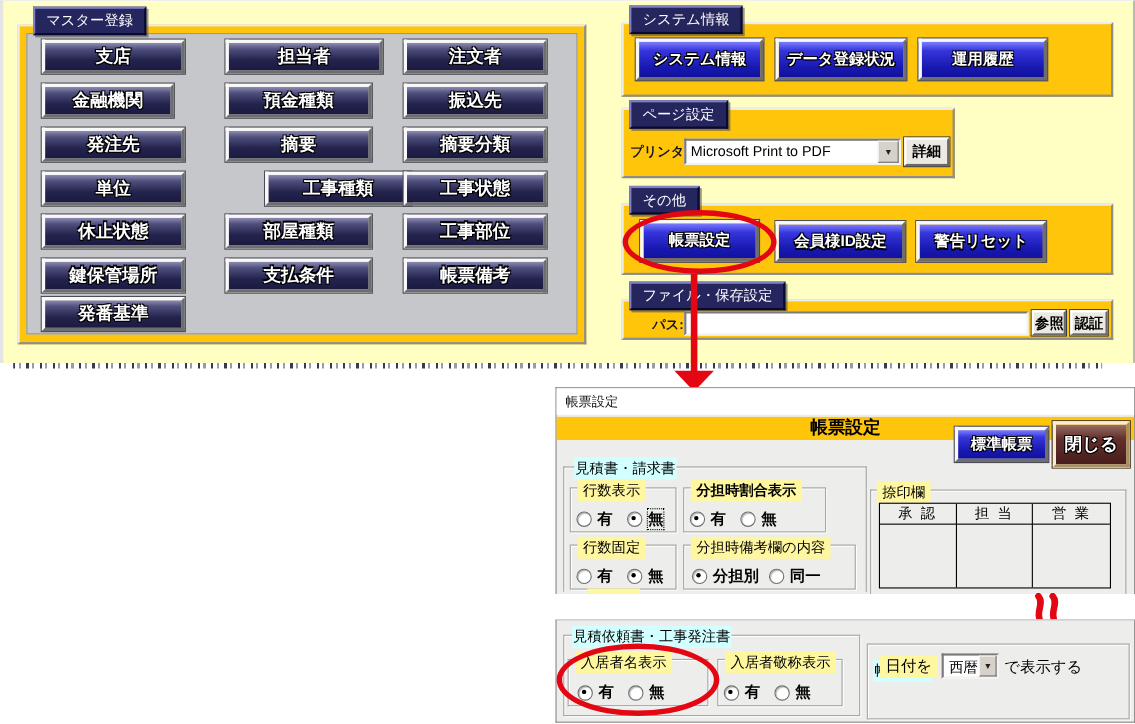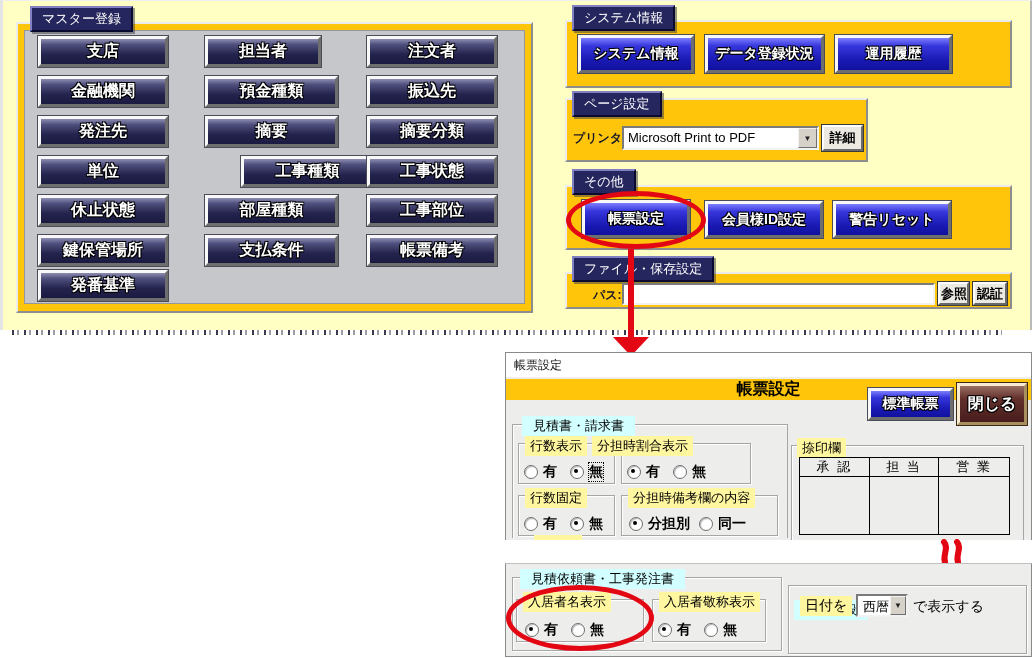--- a/index.html
+++ b/index.html
@@ -33,21 +33,21 @@
        display:flex;align-items:center;justify-content:center;font-size:8px;color:#222;cursor:pointer;}
   .field-label{font-weight:bold;font-size:12px;color:#14142a;}
   input.path{font-size:13px;padding:1px 3px;outline:none;width:100%;height:100%;border:none;background:transparent;}
 
   
   .repwin{background:#ededeb;border:1px solid #8a8a8a;}
   .titlebar{background:#fff;font-size:12px;color:#111;padding:4px 0 0 8px;}
   .orange-hdr{background:#FFC50A;display:flex;align-items:center;justify-content:center;
        font-size:16px;font-weight:bold;color:#000;}
   .groupbox{border:1px solid #a6a6a6;box-shadow:inset 1px 1px 0 #fff,1px 1px 0 #fff;}
-  .cyan-label{background:#d2ffff;padding:1px 11px;font-size:13px;white-space:nowrap;}
+  .cyan-label{background:#d2ffff;padding:1px 1px;font-size:13px;white-space:nowrap;}
   .yellow-label{background:#fff6a0;padding:1px 5px;font-size:13px;white-space:nowrap;}
   .radio{width:12px;height:12px;border-radius:50%;background:#fff;border:1px solid #6e6e6e;
        box-shadow:inset 1px 1px 1px #b5b5b5;display:inline-block;position:relative;cursor:pointer;flex:none;}
   .radio.checked::after{content:"";position:absolute;left:3px;top:3px;width:4px;height:4px;border-radius:50%;background:#000;}
   .rrow{display:flex;align-items:center;padding:19px 0 0 5px;}
   .ropt{display:flex;align-items:center;gap:5px;font-weight:bold;font-size:14px;margin-right:13px;white-space:nowrap;}
   .focus{outline:1px dotted #000;}
 
   
   .seal-table{display:grid;grid-template-columns:1fr 1fr 1fr;grid-template-rows:19px 1fr;
@@ -73,40 +73,40 @@
 
   <div class="abs main-win" style="left:0;top:0;width:1032px;height:330px;"></div>
 
   <div class="abs panel" style="left:16px;top:22px;width:517px;height:291px;"></div>
   <div class="abs master-inner" style="left:24px;top:30px;width:501px;height:274px;"></div>
   <div class="abs tab" style="left:30px;top:6px;"><span>マスター登録</span></div>
 
   <div class="abs b3d btn-dark" style="left:38px;top:36px;width:130px;height:31px;">
       <span class="outl">支店</span>
     </div>
-  <div class="abs b3d btn-dark" style="left:38px;top:76px;width:130px;height:31px;">
+  <div class="abs b3d btn-dark" style="left:38px;top:76px;width:120px;height:31px;">
       <span class="outl">金融機関</span>
     </div>
   <div class="abs b3d btn-dark" style="left:38px;top:116px;width:130px;height:31px;">
       <span class="outl">発注先</span>
     </div>
   <div class="abs b3d btn-dark" style="left:38px;top:156px;width:130px;height:31px;">
       <span class="outl">単位</span>
     </div>
   <div class="abs b3d btn-dark" style="left:38px;top:195px;width:130px;height:31px;">
       <span class="outl">休止状態</span>
     </div>
   <div class="abs b3d btn-dark" style="left:38px;top:235px;width:130px;height:31px;">
       <span class="outl">鍵保管場所</span>
     </div>
   <div class="abs b3d btn-dark" style="left:38px;top:270px;width:130px;height:31px;">
       <span class="outl">発番基準</span>
     </div>
 
-  <div class="abs b3d btn-dark" style="left:205px;top:36px;width:116px;height:31px;">
+  <div class="abs b3d btn-dark" style="left:205px;top:36px;width:143px;height:31px;">
       <span class="outl">担当者</span>
     </div>
   <div class="abs b3d btn-dark" style="left:205px;top:76px;width:133px;height:31px;">
       <span class="outl">預金種類</span>
     </div>
   <div class="abs b3d btn-dark" style="left:205px;top:116px;width:133px;height:31px;">
       <span class="outl">摘要</span>
     </div>
   <div class="abs b3d btn-dark" style="left:205px;top:156px;width:133px;height:31px;margin-left:36px;">
       <span class="outl">工事種類</span>
@@ -225,21 +225,21 @@
       <span class="ropt">
           <span class="radio checked"></span>
           <span>有</span>
         </span>
       <span class="ropt" style="margin-right:0;">
           <span class="radio"></span>
           <span>無</span>
         </span>
     </div>
   </div>
-  <div class="abs yellow-label" style="left:592px;top:436px;"><span>分担時割合表示</span></div>
+  <div class="abs yellow-label" style="left:628px;top:436px;font-weight:bold;"><span>分担時割合表示</span></div>
 
   <div class="abs groupbox" style="left:518px;top:495px;width:97px;height:41px;">
     <div class="rrow">
       <span class="ropt">
           <span class="radio"></span>
           <span>有</span>
         </span>
       <span class="ropt" style="margin-right:0;">
           <span class="radio checked"></span>
           <span>無</span>

